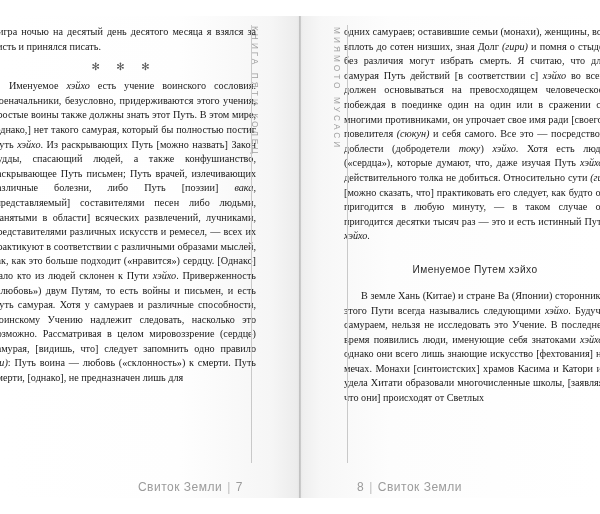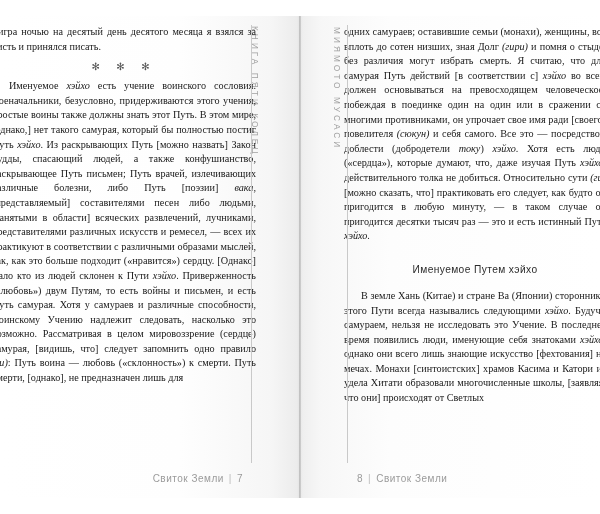--- a/index.html
+++ b/index.html
@@ -160,23 +160,23 @@
     letter-spacing: 0.4px;
     margin: 19px 0 13px 0;
     line-height: 13px;
   }
 
   em.tr { font-style: italic; }
 
   
   .folio {
     position: absolute;
-    bottom: 30px;
+    bottom: 22px;
     font-family: "Liberation Sans", "DejaVu Sans", sans-serif;
-    font-size: 10px;
+    font-size: 12px;
     color: #9b9b9b;
     letter-spacing: 0.5px;
     line-height: 10px;
     white-space: nowrap;
   }
   .folio-left  { right: 57px; text-align: right; }
   .folio-right { left: 57px;  text-align: right; }
   .folio .bar {
     display: inline-block;
     padding: 0 5px;

